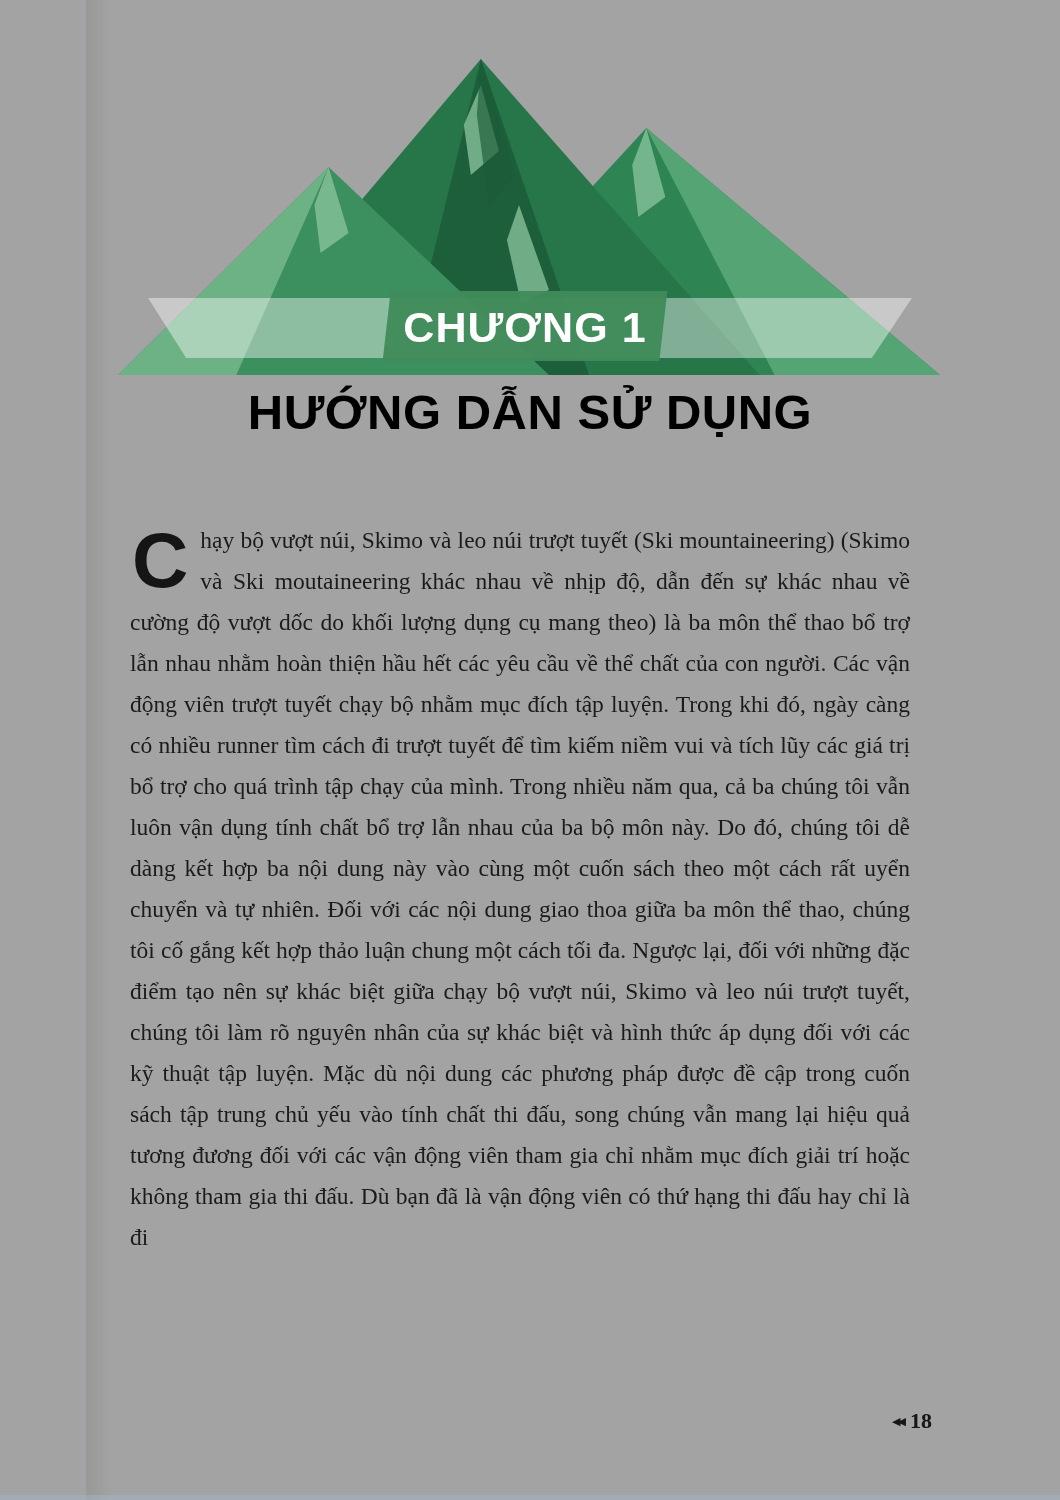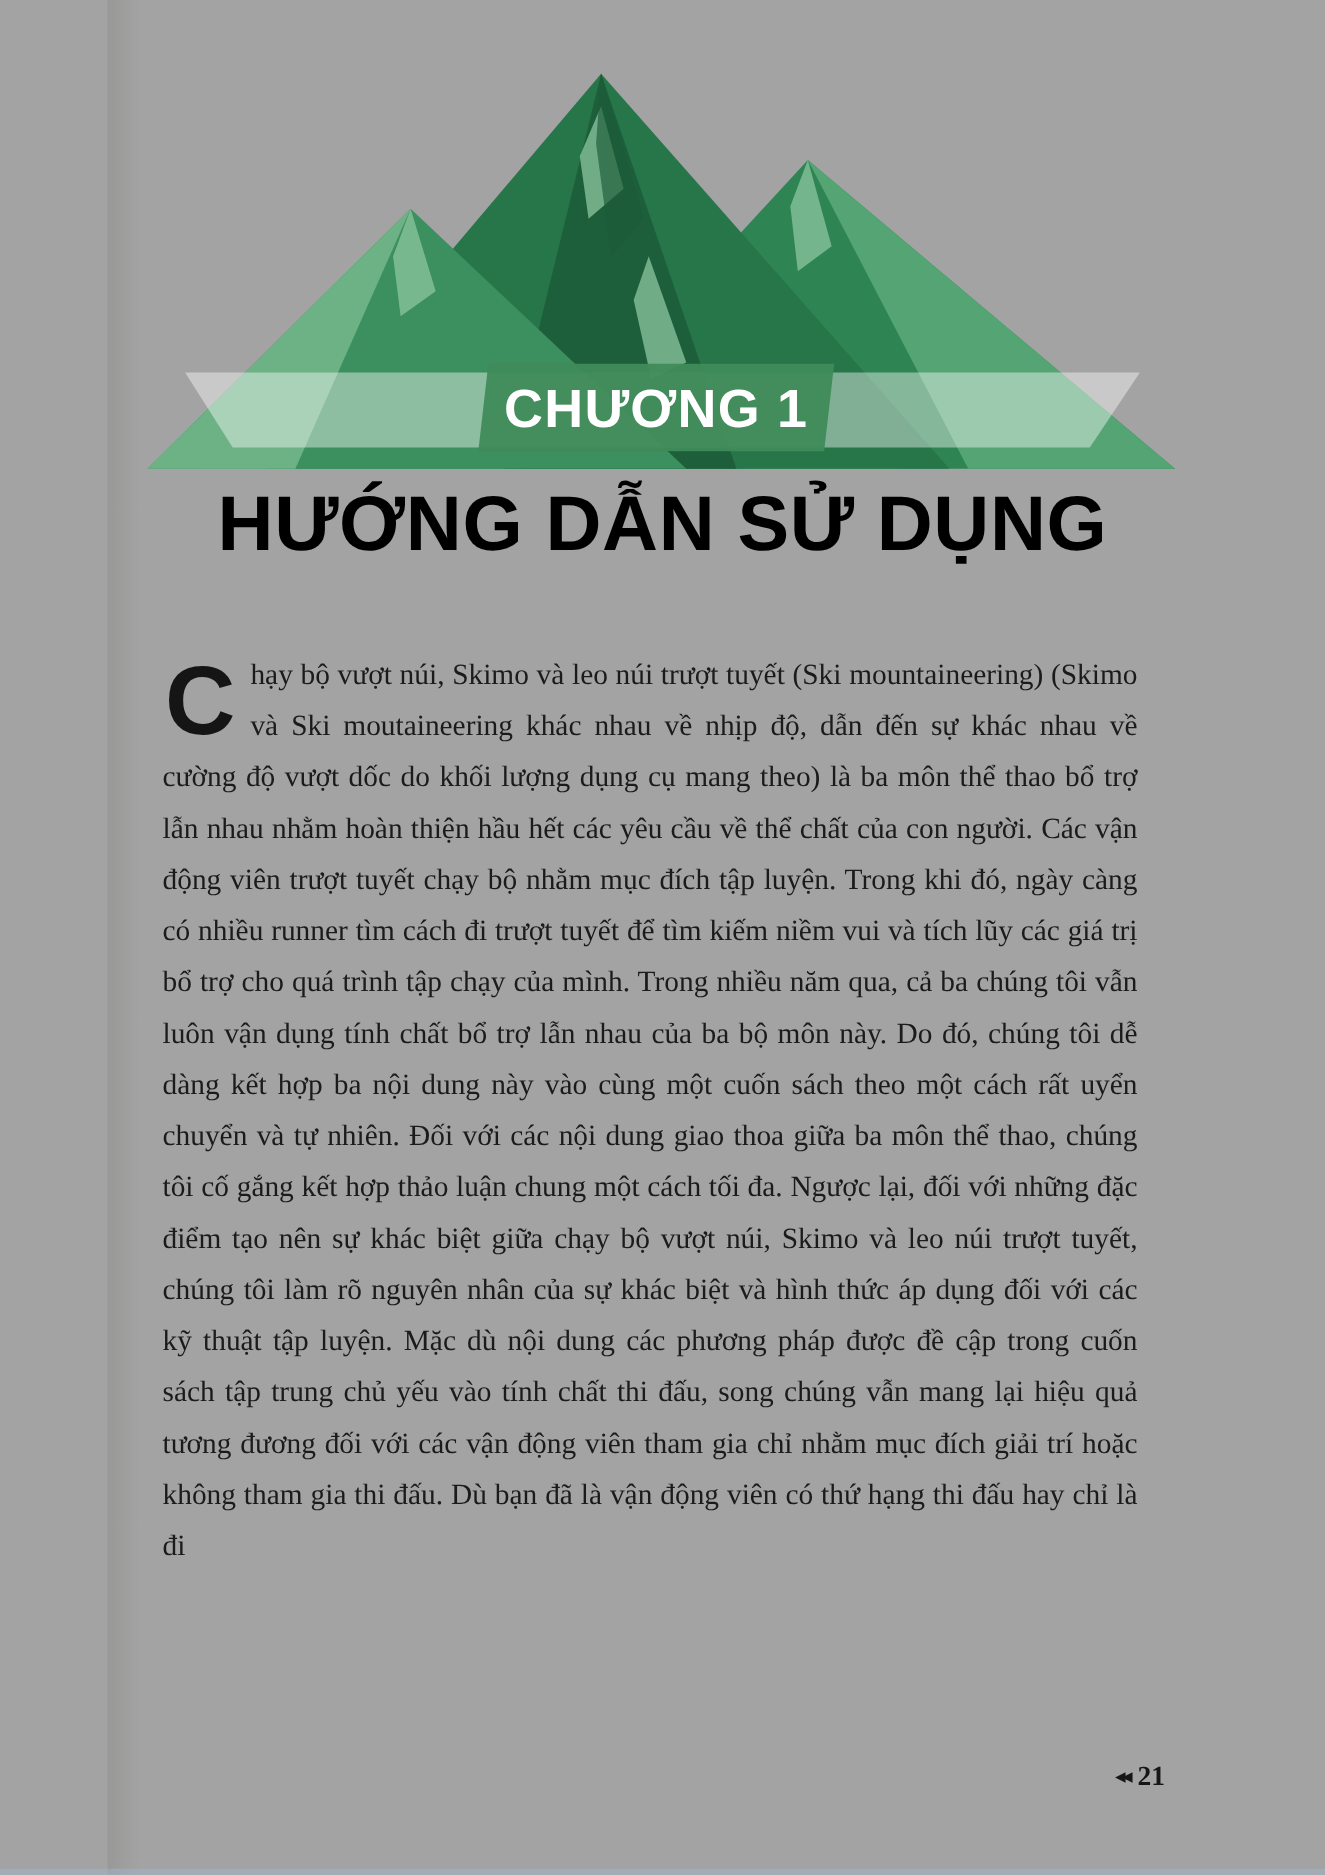--- a/index.html
+++ b/index.html
@@ -23,21 +23,21 @@
   .shard-dark  { fill:#1b5a37; opacity:.65; }
   .band { fill:#ffffff; opacity:.42; }
   .band-label-text {
     font-family:"Liberation Sans","DejaVu Sans",sans-serif;
     font-size:43px; font-weight:bold; letter-spacing:1px;
   }
   .chapter-title {
     position:absolute; left:0; top:384px; width:100%; margin:0;
     text-align:center;
     font-family:"Liberation Sans","DejaVu Sans",sans-serif;
-    font-weight:bold; font-size:62px; letter-spacing:.5px;
+    font-weight:bold; font-size:49px; letter-spacing:.5px;
   }
   .body-text {
     position:absolute; left:130px; top:520px; width:780px; margin:0;
     font-size:23.5px; line-height:41px; text-align:justify; color:#1b1b1b;
   }
   .dropcap {
     float:left;
     font-family:"Liberation Sans","DejaVu Sans",sans-serif;
     font-weight:bold; font-size:78px; line-height:66px;
     margin:7px 12px 0 2px; color:#151515;
@@ -84,17 +84,17 @@
 
     <text class="band-label-text" x="406" y="287" text-anchor="middle" fill="#ffffff">CHƯƠNG 1</text>
   </svg>
 
   <h1 class="chapter-title">HƯỚNG DẪN SỬ DỤNG</h1>
 
   <p class="body-text"><span class="dropcap">C</span><span>hạy bộ vượt núi, Skimo và leo núi trượt tuyết (Ski mountaineering) (Skimo và Ski moutaineering khác nhau về nhịp độ, dẫn đến sự khác nhau về cường độ vượt dốc do khối lượng dụng cụ mang theo) là ba môn thể thao bổ trợ lẫn nhau nhằm hoàn thiện hầu hết các yêu cầu về thể chất của con người. Các vận động viên trượt tuyết chạy bộ nhằm mục đích tập luyện. Trong khi đó, ngày càng có nhiều runner tìm cách đi trượt tuyết để tìm kiếm niềm vui và tích lũy các giá trị bổ trợ cho quá trình tập chạy của mình. Trong nhiều năm qua, cả ba chúng tôi vẫn luôn vận dụng tính chất bổ trợ lẫn nhau của ba bộ môn này. Do đó, chúng tôi dễ dàng kết hợp ba nội dung này vào cùng một cuốn sách theo một cách rất uyển chuyển và tự nhiên. Đối với các nội dung giao thoa giữa ba môn thể thao, chúng tôi cố gắng kết hợp thảo luận chung một cách tối đa. Ngược lại, đối với những đặc điểm tạo nên sự khác biệt giữa chạy bộ vượt núi, Skimo và leo núi trượt tuyết, chúng tôi làm rõ nguyên nhân của sự khác biệt và hình thức áp dụng đối với các kỹ thuật tập luyện. Mặc dù nội dung các phương pháp được đề cập trong cuốn sách tập trung chủ yếu vào tính chất thi đấu, song chúng vẫn mang lại hiệu quả tương đương đối với các vận động viên tham gia chỉ nhằm mục đích giải trí hoặc không tham gia thi đấu. Dù bạn đã là vận động viên có thứ hạng thi đấu hay chỉ là đi</span></p>
 
   <div class="footer">
     <span class="page-marker">◀◀</span>
-    <span class="page-number">21</span>
+    <span class="page-number">18</span>
   </div>
 
   <div class="scan-bottom-line"></div>
 </div>
 
 </body></html>

